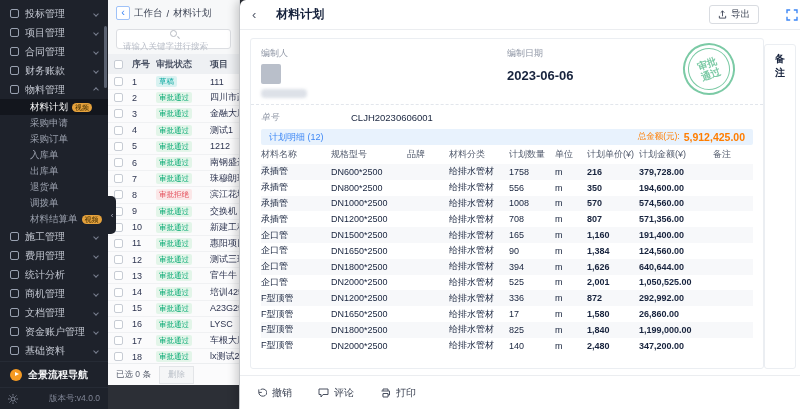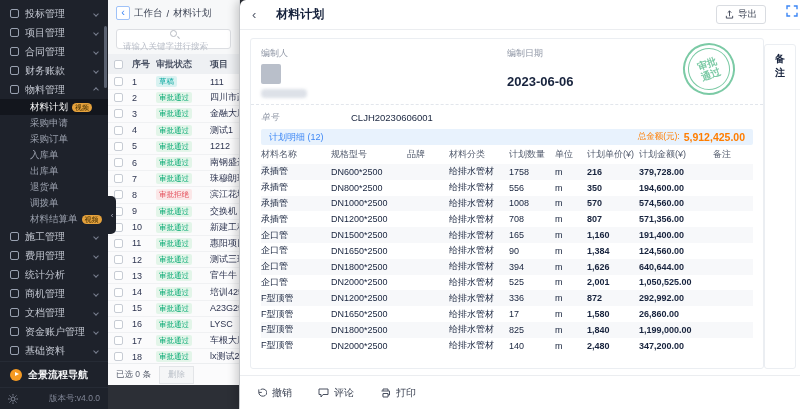--- a/index.html
+++ b/index.html
@@ -45,31 +45,31 @@
   .mfoot { height:22px; flex:none; display:flex; align-items:center; gap:8px; padding:0 8px; font-size:8.5px; color:#5a6170; background:#fbfbfc; border-top:1px solid #eceef0; }
   .delbtn { border:1px solid #e3e5e8; background:#f5f6f7; color:#bcc1c9; font-size:8.5px; border-radius:0; padding:2px 8px; cursor:not-allowed; }
   .mdark { height:24px; flex:none; background:#2c2f36; }
   .collapse-tab { position:absolute; left:0; top:196px; width:8px; height:38px; background:#1e222b; border-radius:0 5px 5px 0; color:#aab; font-size:8px; display:flex; align-items:center; justify-content:center; cursor:pointer; z-index:3; }
 
   
   .detail { flex:1; background:#fff; display:flex; flex-direction:column; position:relative; box-shadow:-4px 0 10px rgba(0,0,0,.18); border-top-left-radius:6px; z-index:2; }
   .dheader { height:30px; flex:none; border-bottom:1px solid #ebedf0; display:flex; align-items:center; padding:0 12px; }
   .dback { color:#5a6170; font-size:13px; cursor:pointer; }
   .dtitle { margin-left:20px; font-size:12px; font-weight:bold; color:#17233d; }
-  .dh-right { margin-left:auto; display:flex; align-items:flex-start; gap:20px; }
+  .dh-right { margin-left:auto; display:flex; align-items:center; gap:27px; }
   .exportbtn { height:19px; border:1px solid #d9dce1; border-radius:3px; background:#fff; display:flex; align-items:center; gap:4px; padding:0 8px; font-size:9.5px; color:#3a4152; cursor:pointer; }
   .fsbtn { cursor:pointer; display:flex; }
   .dbody { flex:1; padding:8px 14px 0 10px; overflow:hidden; display:flex; flex-direction:row; }
   .card { border:1px solid #ebeef2; border-radius:3px; padding:6px 10px 0; position:relative; }
   .info { display:flex; padding:2px 0 6px; }
   .info-col { flex:1; }
   .flabel { font-size:9px; color:#8f96a5; }
   .avatar { width:20px; height:20px; background:#b9bfca; border-radius:2px; margin-top:4px; }
   .blob { width:46px; height:9px; background:#dde1e8; border-radius:4px; margin-top:5px; filter:blur(1.5px); }
-  .dateval { margin-top:14px; font-size:13px; font-weight:bold; color:#17233d; }
+  .dateval { margin-top:8px; font-size:13px; font-weight:bold; color:#17233d; }
   .stamp { position:absolute; right:28px; top:4px; width:52px; height:52px; border:2px solid #5bbd8f; border-radius:50%; transform:rotate(-20deg); opacity:.8; display:flex; align-items:center; justify-content:center; }
   .stamp::before { content:""; position:absolute; inset:3px; border:1px solid #5bbd8f; border-radius:50%; }
   .stamp span { width:24px; font-size:10px; font-weight:bold; color:#5bbd8f; line-height:11px; text-align:center; word-break:break-all; }
   .dashsep { border-top:1px dashed #e2e6ec; margin:0 -10px; }
   .orderrow { height:24px; display:flex; align-items:center; font-size:9.5px; }
   .orderrow .flabel { width:90px;font-style:italic; }
   .orderval { color:#17233d; }
   .banner { height:16px; background:#e8f2fd; border-radius:2px; display:flex; align-items:center; padding:0 8px; }
   .banner .btitle { font-size:9px; color:#3d87f5; }
   .banner .tlabel { margin-left:auto; font-size:8.5px; color:#ff7d00; }

